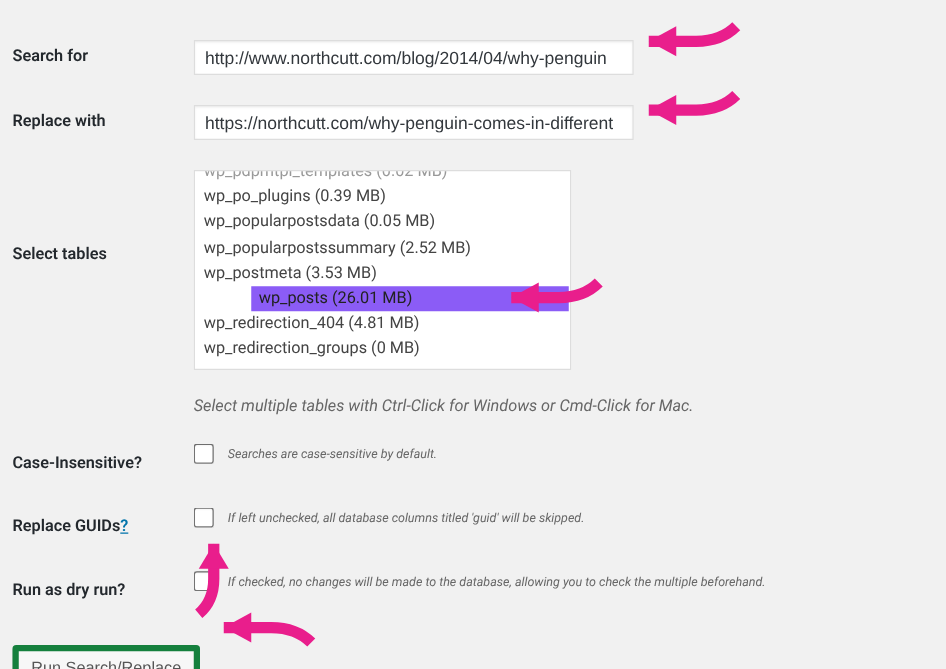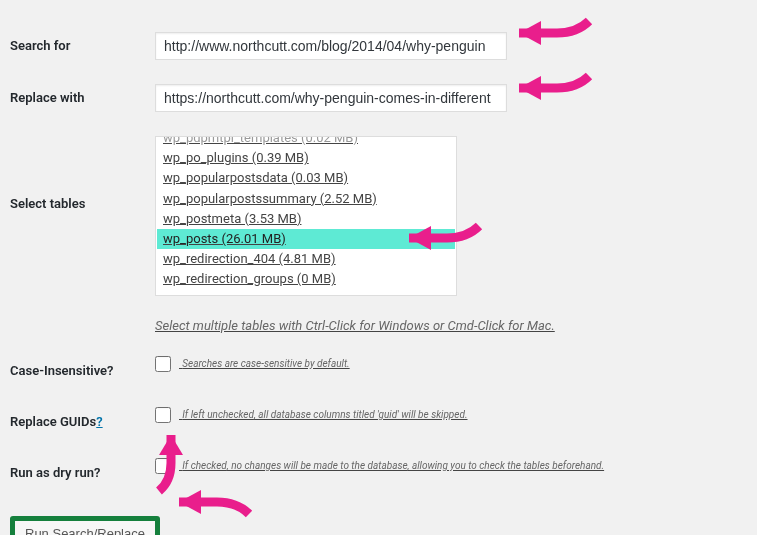--- a/index.html
+++ b/index.html
@@ -24,21 +24,20 @@
       font-weight: 600;
       color: #23282d;
       width: 145px;
       padding: 18px 10px 18px 0;
       vertical-align: top;
       margin-left: 13px;
     }
     .form-table td {
       padding: 12px 10px 12px 0;
       vertical-align: top;
-      text-decoration: underline;
     }
     .text-input {
       width: 352px;
       height: 28px;
       padding: 3px 8px;
       font-size: 14px;
       border: 1px solid #ddd;
       background: #fff;
       box-shadow: inset 0 1px 2px rgba(0,0,0,0.07);
       color: #32373c;
@@ -53,22 +52,23 @@
       padding: 1px;
     }
     .select-option {
       padding: 1px 6px;
       font-size: 13px;
       line-height: 1.4;
       color: #444;
       cursor: pointer;
     }
     .select-option.selected {
-      background: #5eead4;
+      background: #8b5cf6;
       color: #222;
+      margin-left: 44px;
     }
     .caption {
       font-style: italic;
       color: #666;
       font-size: 13px;
       margin-top: 22px;
       display: block;
     }
     .checkbox-row td {
       padding-top: 10px;
@@ -132,21 +132,21 @@
     <td>
       <input type="text" class="text-input" value="https://northcutt.com/why-penguin-comes-in-different" style="">
     </td>
   </tr>
   <tr>
     <th style="padding-top:72px">Select tables</th>
     <td>
       <div class="select-multi" id="tables-list">
             <div class="select-option" style="margin-top: -10px; color: rgb(153, 153, 153);">wp_pdpmtpl_templates (0.02 MB)</div>
             <div class="select-option">wp_po_plugins (0.39 MB)</div>
-            <div class="select-option">wp_popularpostsdata (0.03 MB)</div>
+            <div class="select-option">wp_popularpostsdata (0.05 MB)</div>
             <div class="select-option">wp_popularpostssummary (2.52 MB)</div>
             <div class="select-option">wp_postmeta (3.53 MB)</div>
             <div class="select-option selected">wp_posts (26.01 MB)</div>
             <div class="select-option">wp_redirection_404 (4.81 MB)</div>
             <div class="select-option">wp_redirection_groups (0 MB)</div>
           </div>
       <span class="caption">Select multiple tables with Ctrl-Click for Windows or Cmd-Click for Mac.</span>
     </td>
   </tr>
   <tr class="checkbox-row">
@@ -162,21 +162,21 @@
     </th>
     <td>
       <input type="checkbox" class="checkbox" style="">
       <span class="desc">If left unchecked, all database columns titled 'guid' will be skipped.</span>
     </td>
   </tr>
   <tr class="checkbox-row">
     <th>Run as dry run?</th>
     <td>
       <input type="checkbox" class="checkbox" style="">
-      <span class="desc">If checked, no changes will be made to the database, allowing you to check the tables beforehand.</span>
+      <span class="desc">If checked, no changes will be made to the database, allowing you to check the multiple beforehand.</span>
     </td>
   </tr>
 </tbody>
   </table>
 
 <div class="submit-area">
   <button class="button">Run Search/Replace</button>
 </div>
 
 <div class="arrow" style="left:517px; top:13px;">

